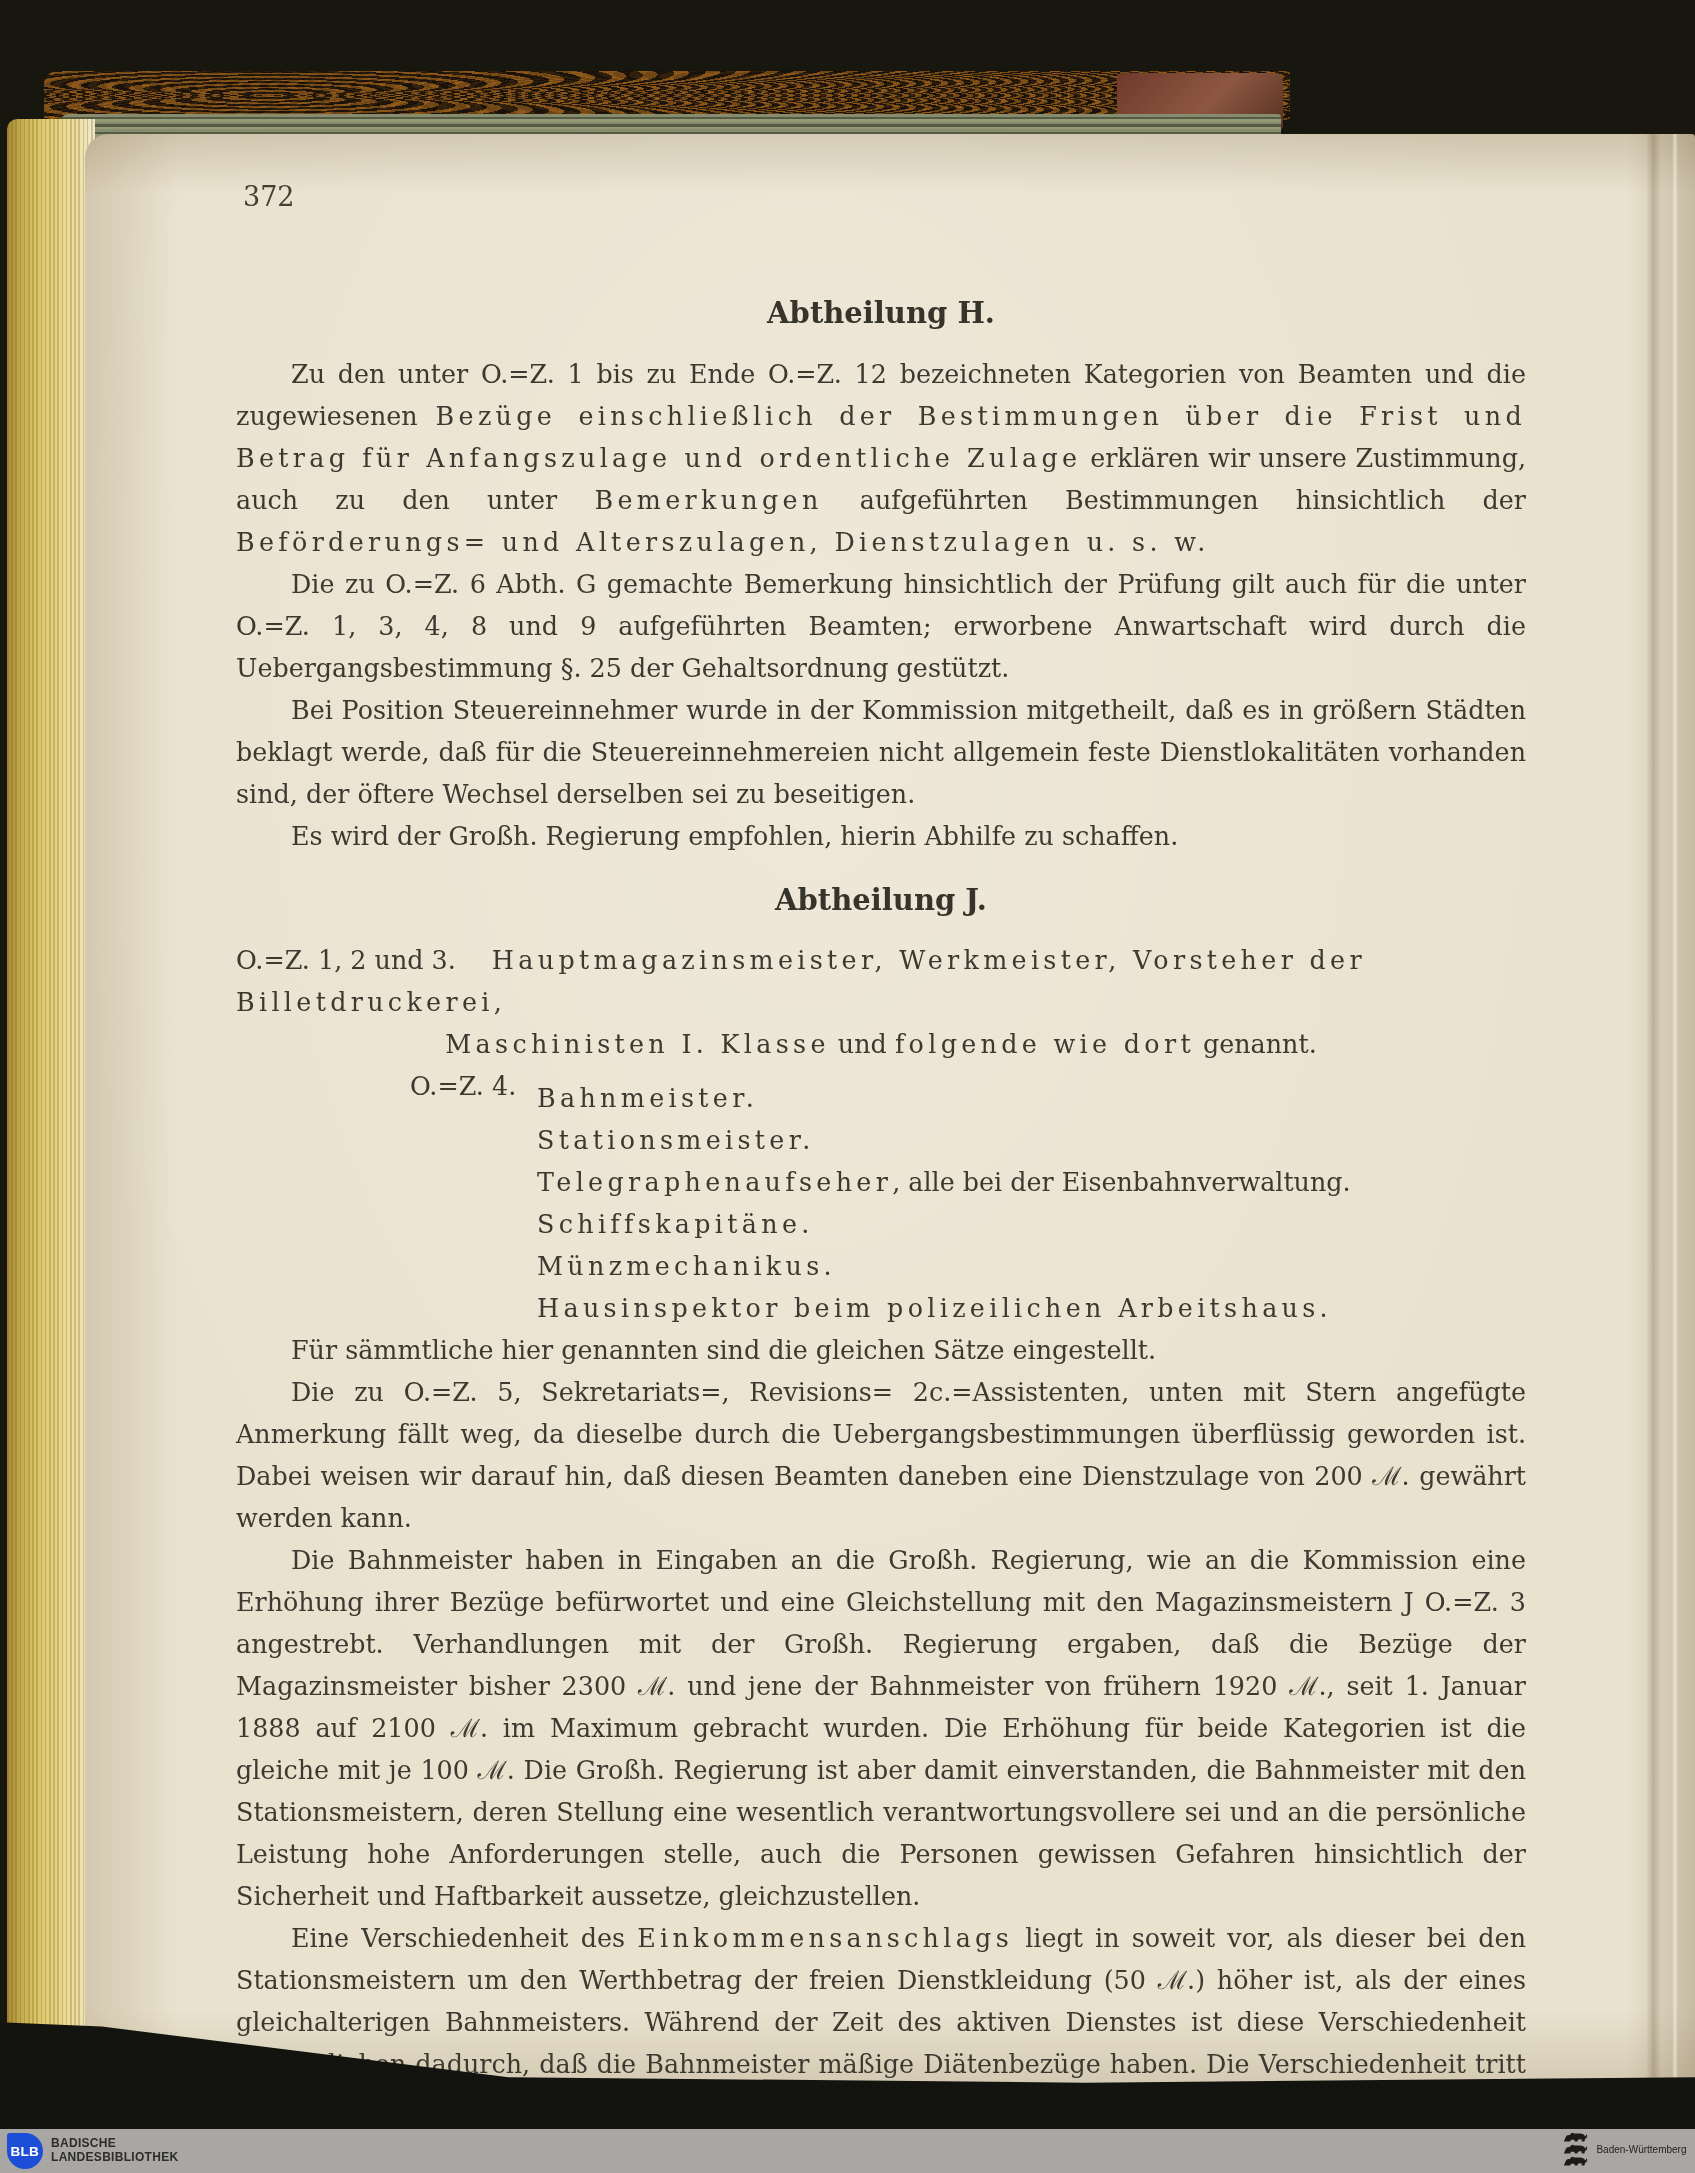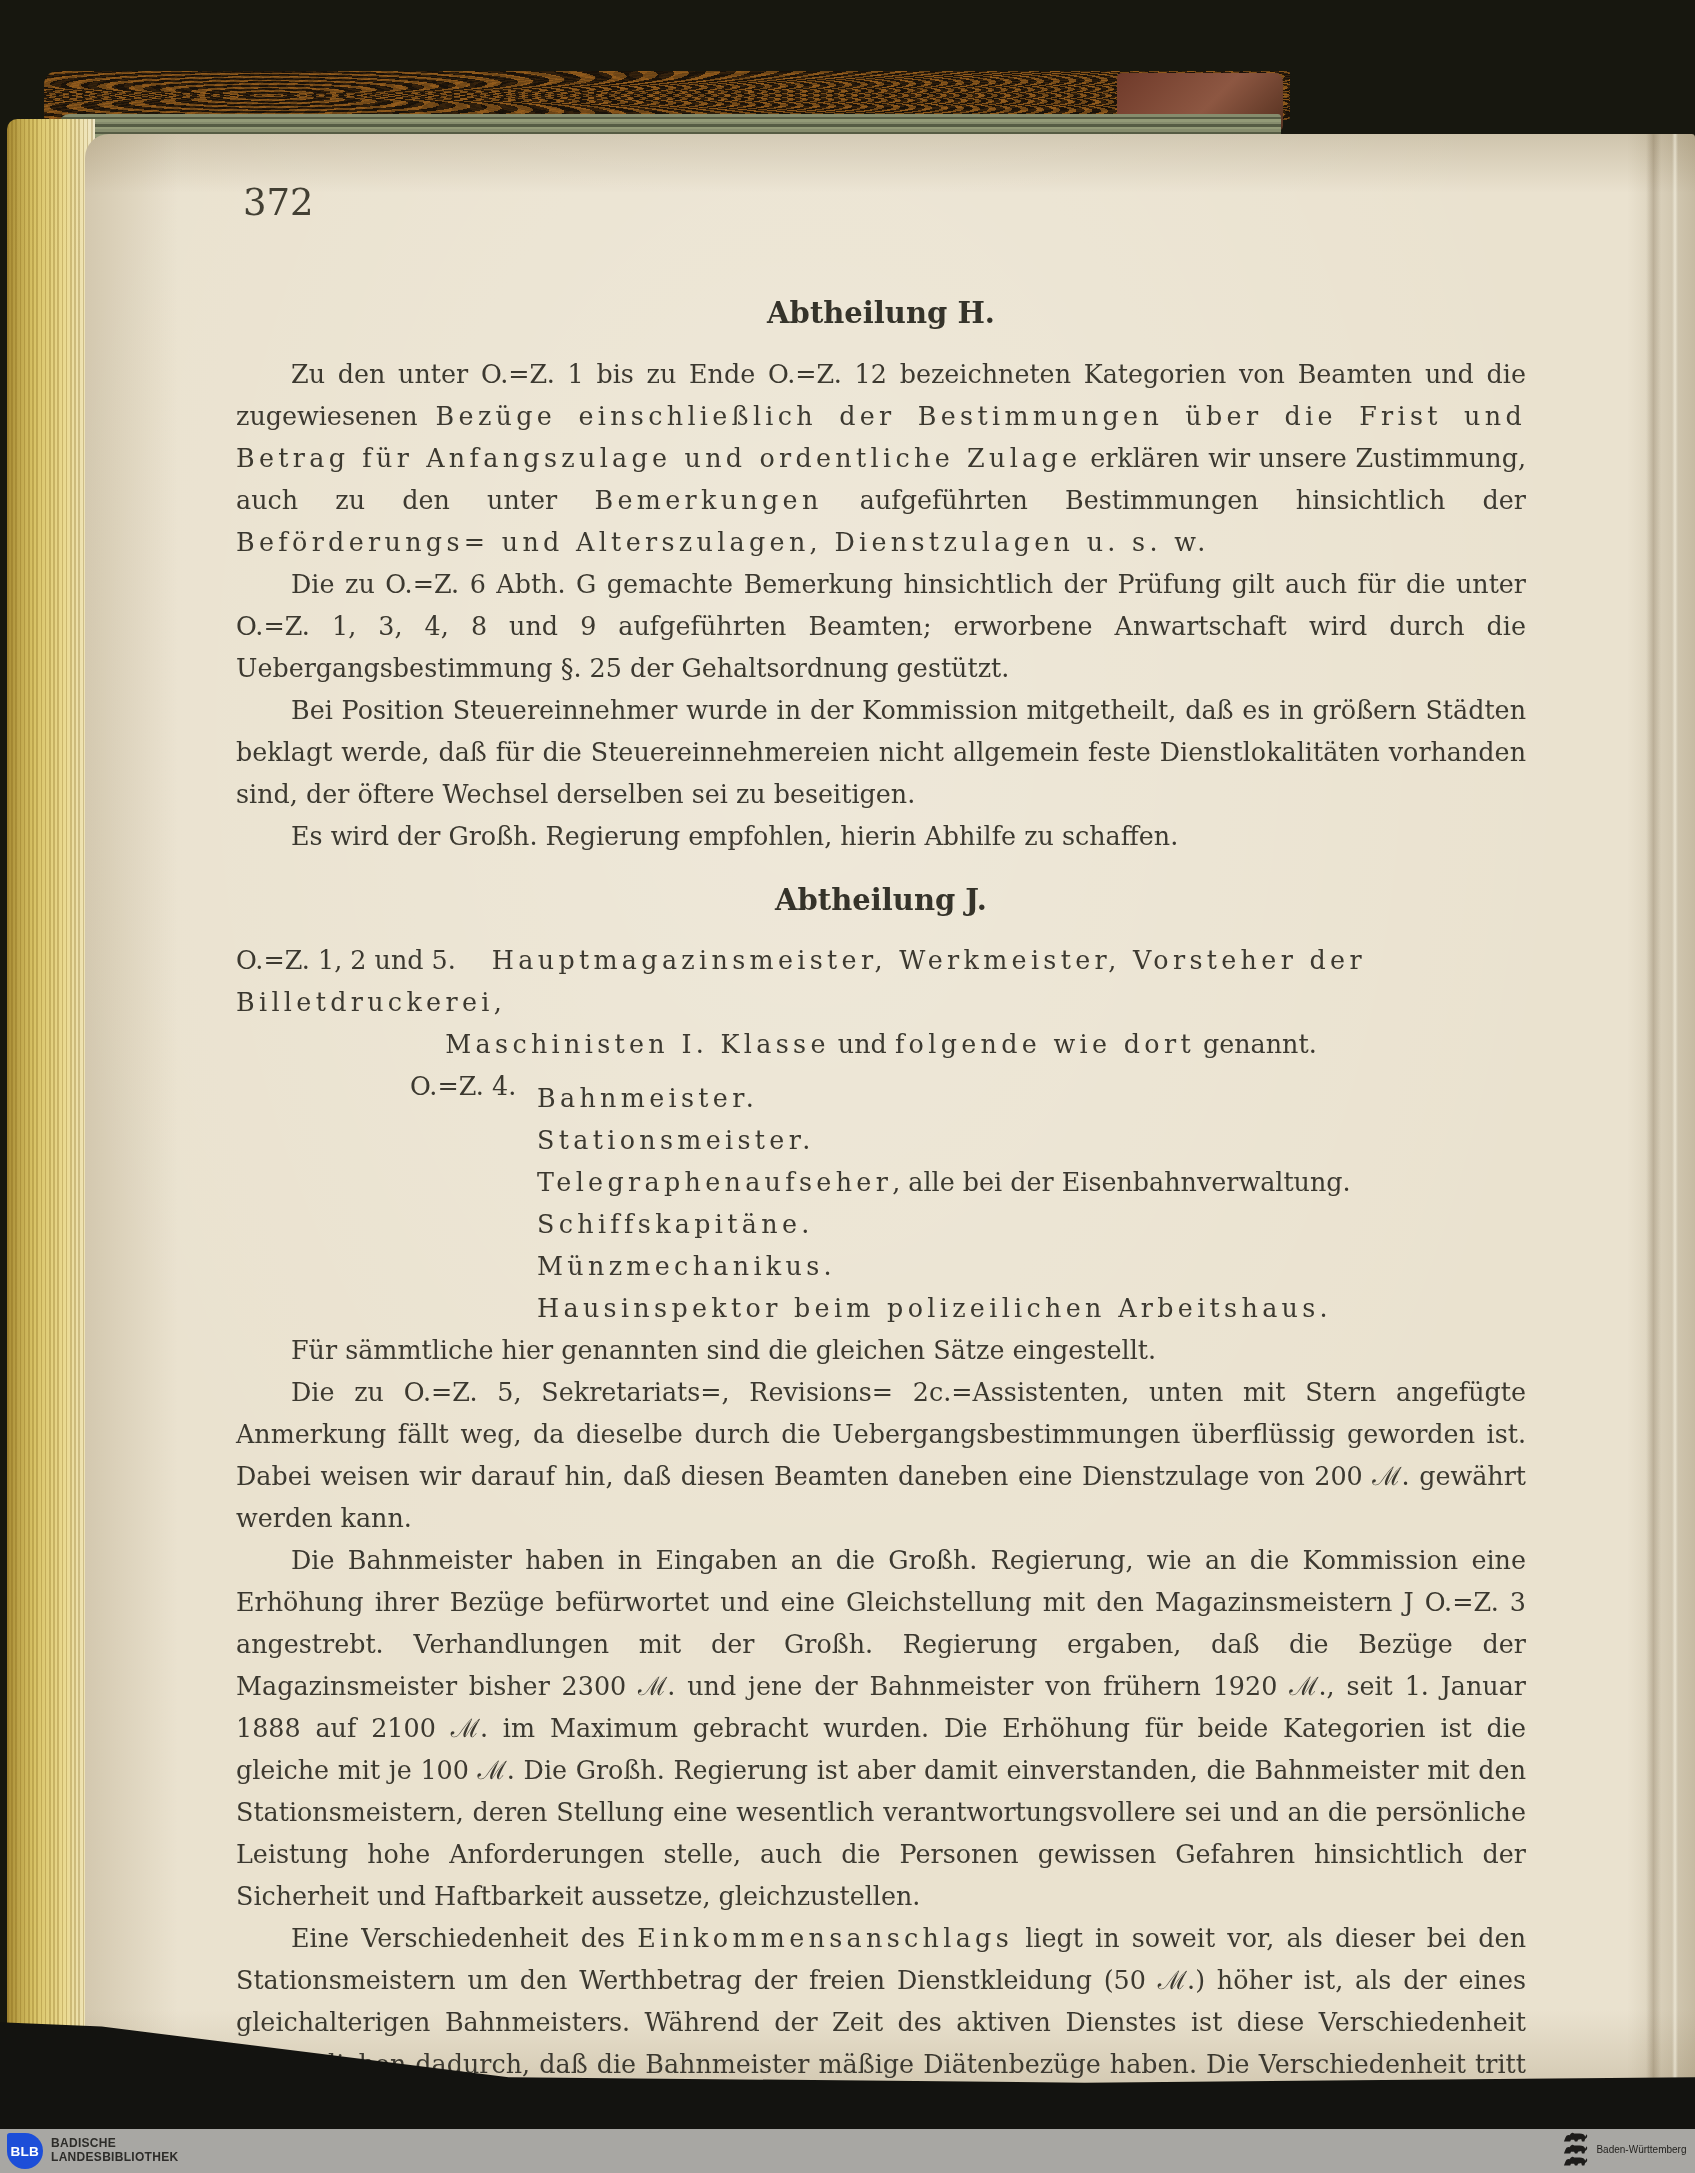--- a/index.html
+++ b/index.html
@@ -35,21 +35,21 @@
       linear-gradient(to left, rgba(95,75,35,.26), rgba(95,75,35,0) 68px),
       linear-gradient(to bottom, rgba(110,90,50,.22), rgba(110,90,50,0) 59px),
       linear-gradient(to top, rgba(110,90,50,.18), rgba(110,90,50,0) 76px),
       #eae2cf;
     border-radius:24px 3.4px 0 0;}
   .page:before{content:"";position:absolute;top:0;right:17px;width:6px;height:100%;
     background:linear-gradient(to right, rgba(255,252,238,0), rgba(255,252,238,.55), rgba(255,252,238,0));}
   .page:after{content:"";position:absolute;top:0;right:34px;width:15.3px;height:100%;
     background:linear-gradient(to right, rgba(90,70,40,0), rgba(90,70,40,.25), rgba(90,70,40,0));}
 
-  .page-number{position:absolute;left:158px;top:47px;font-size:37px;color:#434034;}
+  .page-number{position:absolute;left:158px;top:47px;font-size:27px;color:#434034;}
 
   .content{position:absolute;left:151px;top:136px;width:1290px;color:#3c3930;
     font-size:25.4px;line-height:42px;}
   .content p{margin:0;}
   .heading{text-align:center;font-weight:bold;font-size:29px;margin:22px 0 18.6px 0;color:#35332a;}
   .para{text-align:justify;text-indent:55px;}
   .center-line{text-align:center;}
   .sperr{letter-spacing:.17em;}
   .oz-flow{margin-left:174px;text-align:left;}
   .oz-flow .oz-label{margin-right:36px;white-space:nowrap;}
@@ -87,21 +87,21 @@
 
   <div class="page">
     <div class="page-number">372</div>
     <div class="content" id="content">
         <div class="heading">Abtheilung H.</div>
         <p class="para"><span>Zu den unter O.=Z. 1 bis zu Ende O.=Z. 12 bezeichneten Kategorien von Beamten und die zugewiesenen </span><span class="sperr">Bezüge einschließlich der Bestimmungen über die Frist und Betrag für Anfangszulage und ordentliche Zulage</span><span> erklären wir unsere Zustimmung, auch zu den unter </span><span class="sperr">Bemerkungen</span><span> aufgeführten Bestimmungen hinsichtlich der </span><span class="sperr">Beförderungs= und Alterszulagen, Dienstzulagen u. s. w.</span></p>
         <p class="para"><span>Die zu O.=Z. 6 Abth. G gemachte Bemerkung hinsichtlich der Prüfung gilt auch für die unter O.=Z. 1, 3, 4, 8 und 9 aufgeführten Beamten; erworbene Anwartschaft wird durch die Uebergangsbestimmung §. 25 der Gehaltsordnung gestützt.</span></p>
         <p class="para"><span>Bei Position Steuereinnehmer wurde in der Kommission mitgetheilt, daß es in größern Städten beklagt werde, daß für die Steuereinnehmereien nicht allgemein feste Dienstlokalitäten vorhanden sind, der öftere Wechsel derselben sei zu beseitigen.</span></p>
         <p class="para"><span>Es wird der Großh. Regierung empfohlen, hierin Abhilfe zu schaffen.</span></p>
         <div class="heading">Abtheilung J.</div>
-        <p class="oz-flow"><span class="oz-label">O.=Z. 1, 2 und 5.</span><span class="sperr">Hauptmagazinsmeister, Werkmeister, Vorsteher der Billetdruckerei,</span></p>
+        <p class="oz-flow"><span class="oz-label">O.=Z. 1, 2 und 3.</span><span class="sperr">Hauptmagazinsmeister, Werkmeister, Vorsteher der Billetdruckerei,</span></p>
         <p class="center-line"><span class="sperr">Maschinisten I. Klasse</span><span> und </span><span class="sperr">folgende wie dort</span><span> genannt.</span></p>
         <div class="oz-list">
           <span class="oz-label2">O.=Z. 4.</span>
           <div class="oz-lines">
             <div><span class="sperr">Bahnmeister.</span></div>
             <div><span class="sperr">Stationsmeister.</span></div>
             <div><span class="sperr">Telegraphenaufseher</span><span>, alle bei der Eisenbahnverwaltung.</span></div>
             <div><span class="sperr">Schiffskapitäne.</span></div>
             <div><span class="sperr">Münzmechanikus.</span></div>
             <div><span class="sperr">Hausinspektor beim polizeilichen Arbeitshaus.</span></div>

